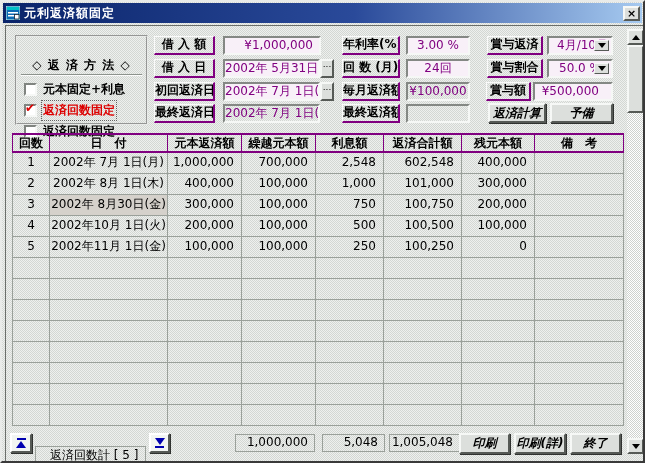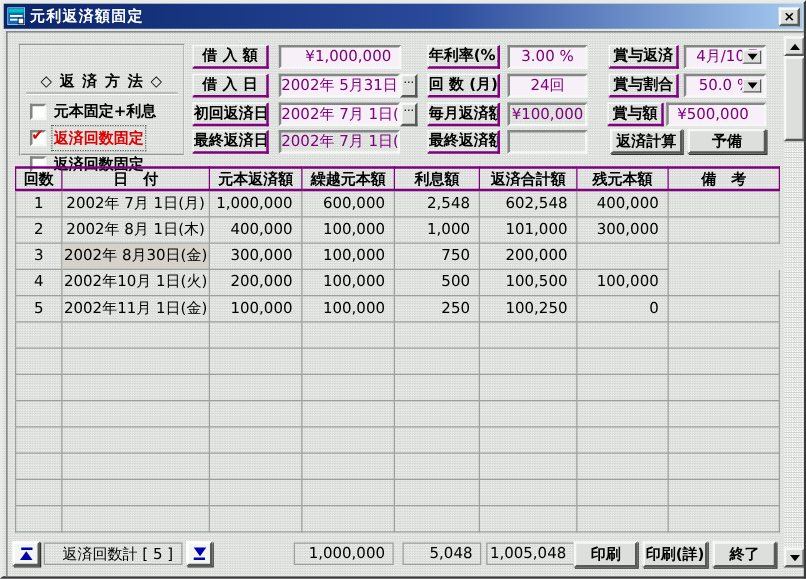--- a/index.html
+++ b/index.html
@@ -49,21 +49,21 @@
   .group-line { margin:0 4px 3px 4px; border-top:1px solid #8c928c; border-bottom:1px solid #fbfbfb; }
   .cb-row { display:flex; align-items:center; height:21px; padding-left:7px; }
   .cbbox { position:relative; width:13px; height:13px; background:#fff; flex:0 0 13px;
     border:2px solid; border-color:#808480 #f6f8f6 #f6f8f6 #808480; }
   .cbbox.checked::after { content:"✔"; position:absolute; left:-1px; top:-5px; color:#dd0000; font-weight:bold; font-size:12px; }
   .cblabel { margin-left:6px; font-weight:bold; white-space:nowrap; }
   .cblabel.checked-label { color:#dd0000; outline:1px dotted #606060; outline-offset:1px; }
 
   .btn { position:absolute; background:#dcdfdc; border:2px solid; border-color:#f6f8f6 #565a56 #565a56 #f6f8f6;
     box-shadow:1px 1px 0 #303230; font-weight:bold; text-align:right; cursor:default;
-    display:flex; align-items:center; justify-content:center; white-space:nowrap; }
+    display:flex; align-items:center; justify-content:center; white-space:nowrap;font-style:italic; }
 
   
   .grid { position:absolute; left:10px; top:131px; width:612px; }
   .grid-row, .grid-head { display:grid; grid-template-columns:38px 118px 74px 74px 68px 78px 73px 89px; }
   .grid-head { height:20px; }
   .head-cell { border:1px solid #800080; border-top-width:2px; border-bottom-width:2px;
     font-weight:bold; text-align:center; line-height:16px; white-space:nowrap; overflow:hidden; }
   .head-cell + .head-cell { border-left:none; }
   .grid-row { height:21px; }
   .grid-cell { border-right:1px solid #9aa09a; border-bottom:1px solid #9aa09a;
@@ -190,21 +190,21 @@
       <div class="head-cell">利息額</div>
       <div class="head-cell">返済合計額</div>
       <div class="head-cell">残元本額</div>
       <div class="head-cell">備　考</div>
     </div>
     <div id="grid-body">
         <div class="grid-row">
           <div class="grid-cell a-center">1</div>
           <div class="grid-cell a-center">2002年 7月 1日(月)</div>
           <div class="grid-cell a-right">1,000,000</div>
-          <div class="grid-cell a-right">600,000</div>
+          <div class="grid-cell a-right">700,000</div>
           <div class="grid-cell a-right">2,548</div>
           <div class="grid-cell a-right">602,548</div>
           <div class="grid-cell a-right">400,000</div>
           <div class="grid-cell a-left"></div>
         </div>
         <div class="grid-row">
           <div class="grid-cell a-center">2</div>
           <div class="grid-cell a-center">2002年 8月 1日(木)</div>
           <div class="grid-cell a-right">400,000</div>
           <div class="grid-cell a-right">100,000</div>
@@ -212,20 +212,21 @@
           <div class="grid-cell a-right">101,000</div>
           <div class="grid-cell a-right">300,000</div>
           <div class="grid-cell a-left"></div>
         </div>
         <div class="grid-row">
           <div class="grid-cell a-center">3</div>
           <div class="grid-cell a-center selected">2002年 8月30日(金)</div>
           <div class="grid-cell a-right">300,000</div>
           <div class="grid-cell a-right">100,000</div>
           <div class="grid-cell a-right">750</div>
+          <div class="grid-cell a-right">100,750</div>
           <div class="grid-cell a-right">200,000</div>
           <div class="grid-cell a-left"></div>
         </div>
         <div class="grid-row">
           <div class="grid-cell a-center">4</div>
           <div class="grid-cell a-center">2002年10月 1日(火)</div>
           <div class="grid-cell a-right">200,000</div>
           <div class="grid-cell a-right">100,000</div>
           <div class="grid-cell a-right">500</div>
           <div class="grid-cell a-right">100,500</div>
@@ -322,21 +323,21 @@
           <div class="grid-cell a-right"></div>
           <div class="grid-cell a-left"></div>
         </div>
       </div>
   </div>
 
   <div class="jump-btn" style="left:8px;top:431px;">
     <span class="jbar"></span>
     <span class="jtri-up"></span>
   </div>
-  <div class="count-box" style="left:33px;top:432px;width:111px;">返済回数計 [ 5 ]</div>
+  <div class="count-box" style="left:33px;top:444px;width:111px;">返済回数計 [ 5 ]</div>
   <div class="jump-btn" style="left:147px;top:431px;width:21px;">
     <span class="jtri-down"></span>
     <span class="jbar"></span>
   </div>
 
   <div class="total-box" style="left:233px;top:432px;width:80px;">1,000,000</div>
   <div class="total-box" style="left:320px;top:432px;width:63px;">5,048</div>
   <div class="total-box" style="left:387px;top:432px;width:71px;">1,005,048</div>
 
   <div class="btn" style="left:457px;top:431px;width:51px;height:21px;">印刷</div>

